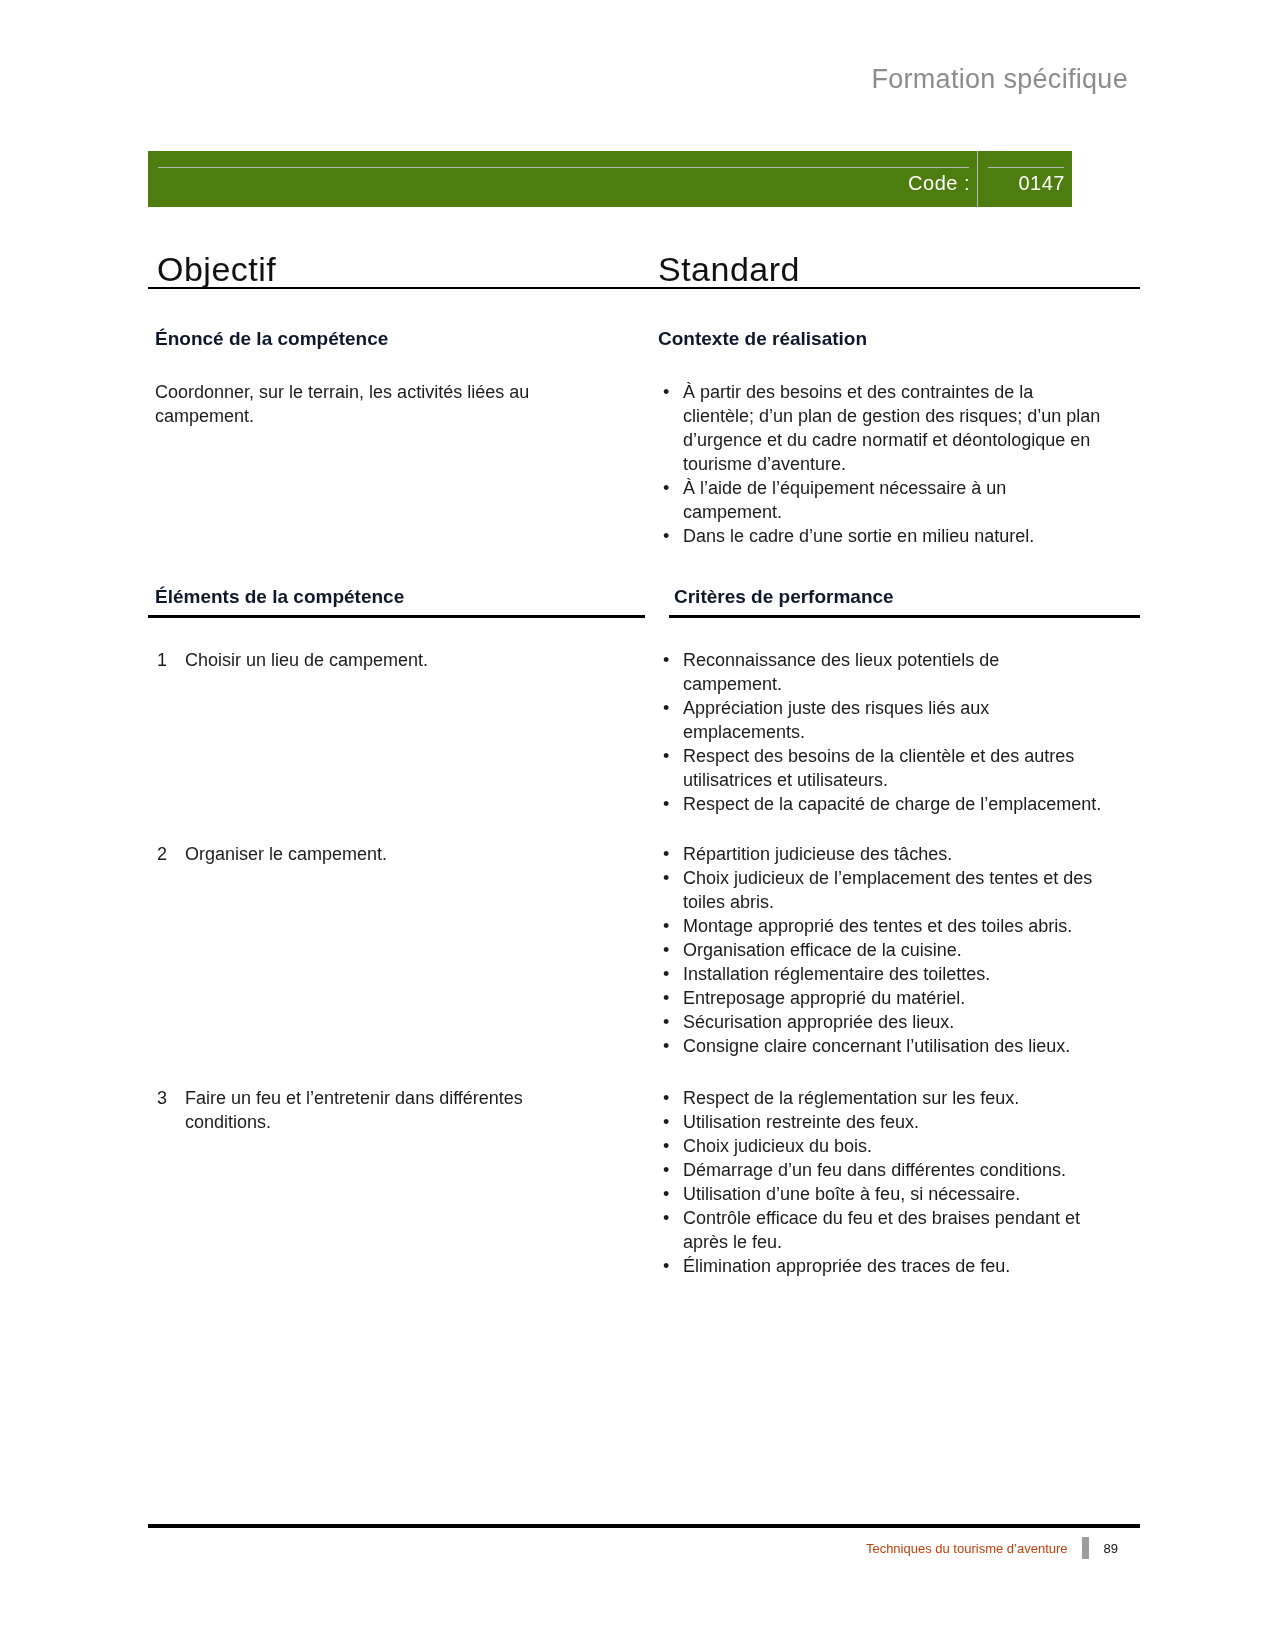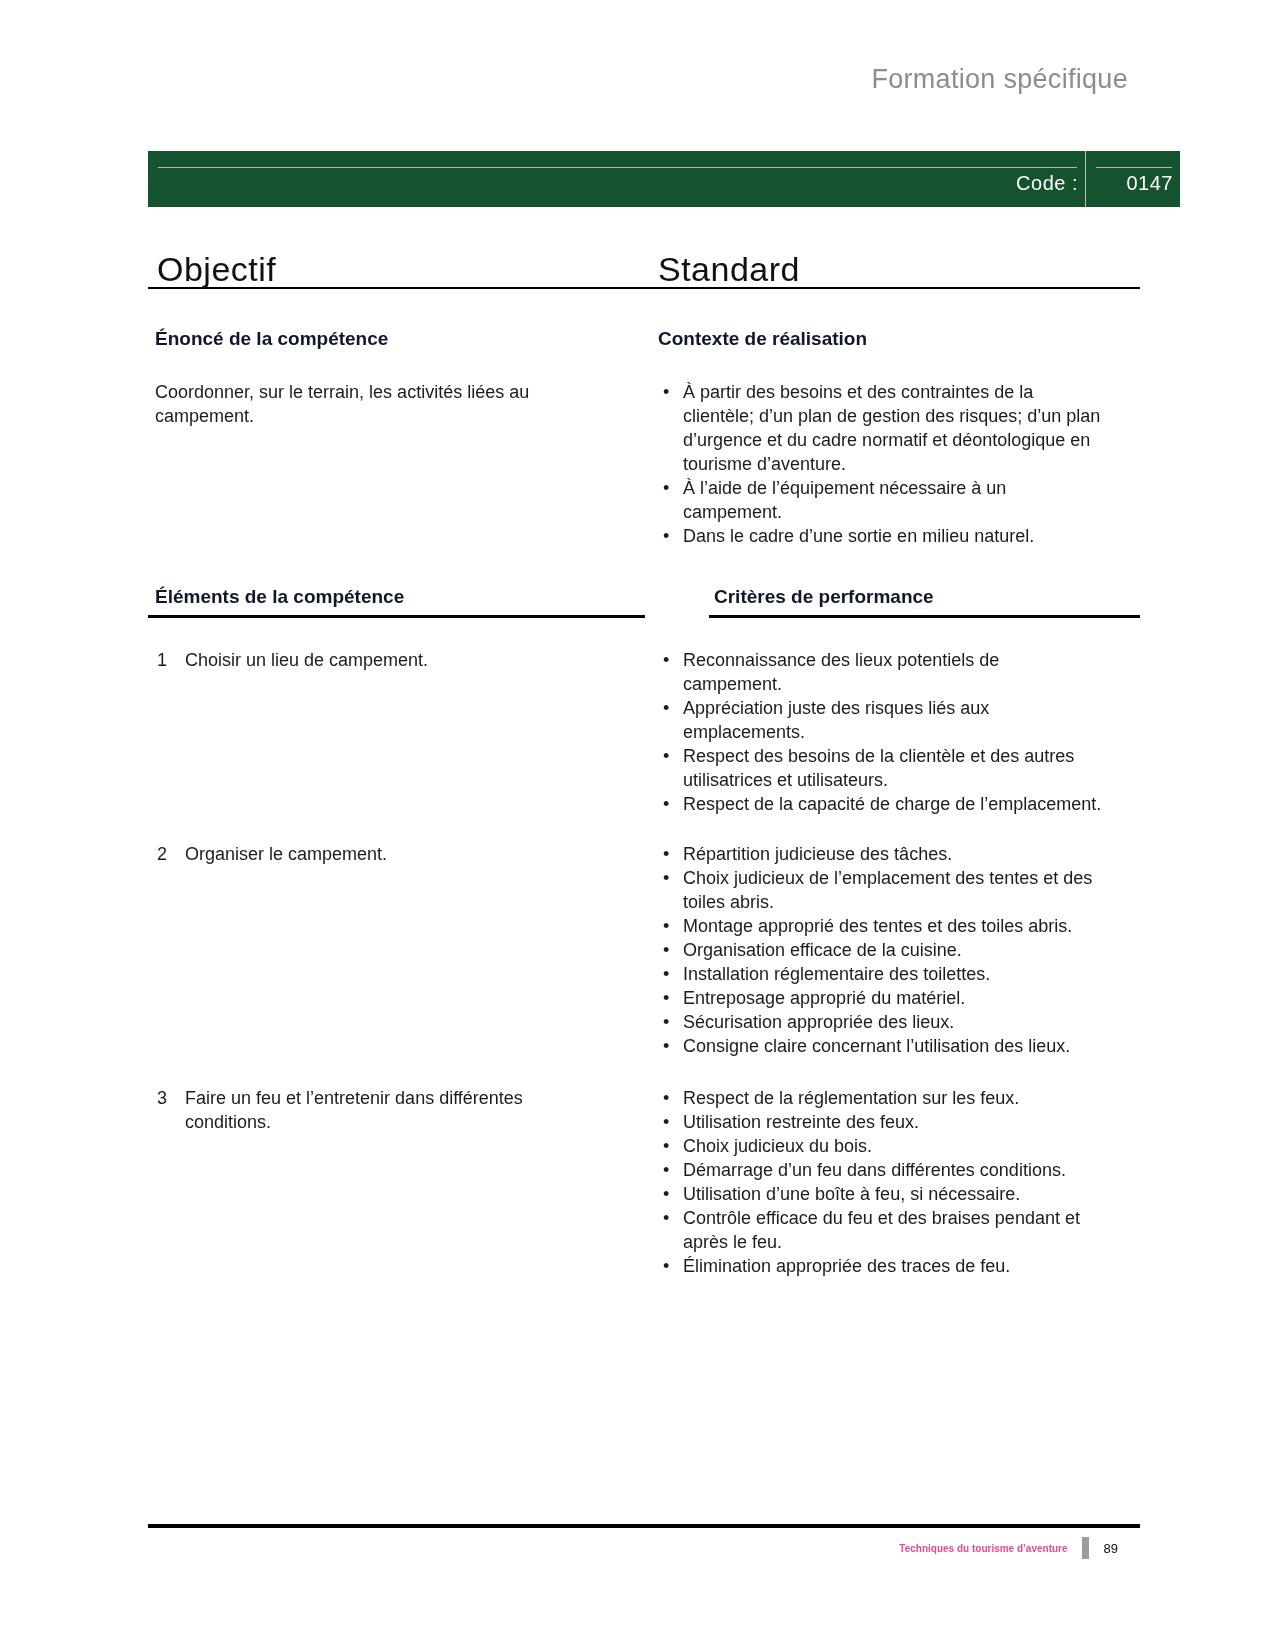--- a/index.html
+++ b/index.html
@@ -12,22 +12,22 @@
     overflow:hidden;
   }
   
   .running-header{
     position:absolute;top:64px;left:148px;width:992px;
     text-align:right;padding-right:12px;box-sizing:border-box;
     font-size:27px;color:#8c8c8c;letter-spacing:.3px;
   }
   
   .code-bar{
-    position:absolute;top:151px;left:148px;width:1032px;height:56px;
-    background:#14532d;display:flex;
+    position:absolute;top:151px;left:148px;width:924px;height:56px;
+    background:#4d7c0f;display:flex;
   }
   .bar-main{flex:1;position:relative;border-right:1px solid #bdbdbd;}
   .bar-code{width:94px;position:relative;}
   .bar-line{position:absolute;top:16px;left:10px;right:8px;height:1px;background:#b5b5b5;}
   .bar-text{
     position:absolute;top:21px;right:7px;
     color:#fff;font-size:20px;letter-spacing:.5px;white-space:nowrap;
   }
   
   .col-titles{
@@ -54,37 +54,36 @@
   .elements-table{position:absolute;top:585px;left:148px;width:992px;}
   .tbl-head{display:flex;gap:8px;}
   .tbl-head .hl{
     width:497px;box-sizing:border-box;padding-left:7px;padding-bottom:6px;
     border-bottom:3px solid #000;
   }
   .tbl-head .hspace{width:8px;}
   .tbl-head .hr{
     flex:1;box-sizing:border-box;padding-left:5px;padding-bottom:6px;
     border-bottom:3px solid #000;
-    margin-left:40px;
   }
   .row{display:flex;margin-top:26px;}
   .row.first{margin-top:30px;}
   .row.third{margin-top:28px;}
   .cell-left{width:510px;box-sizing:border-box;display:flex;padding-left:9px;}
   .cell-left .num{width:28px;flex:none;font-size:18px;line-height:24px;}
   .cell-left .el-text{flex:1;padding-right:60px;font-size:18px;line-height:24px;}
   .cell-right{width:482px;box-sizing:border-box;padding-right:37px;}
   
   .footer-rule{position:absolute;top:1524px;left:148px;width:992px;height:4px;background:#000;}
   .footer-row{
     position:absolute;top:1535px;left:148px;width:992px;height:26px;
     display:flex;justify-content:flex-end;align-items:center;
     padding-right:22px;box-sizing:border-box;
   }
-  .footer-label{font-size:10px;color:#ec4899;font-weight:bold;}
+  .footer-label{font-size:13px;color:#c2410c;}
   .footer-bar{width:7px;height:22px;background:#9c9c9c;margin-left:14px;margin-right:15px;}
   .footer-page{font-size:13px;color:#111;}
 </style>
 </head>
 <body>
 
 <div class="page">
 
   <div class="running-header">Formation spécifique</div>
 

